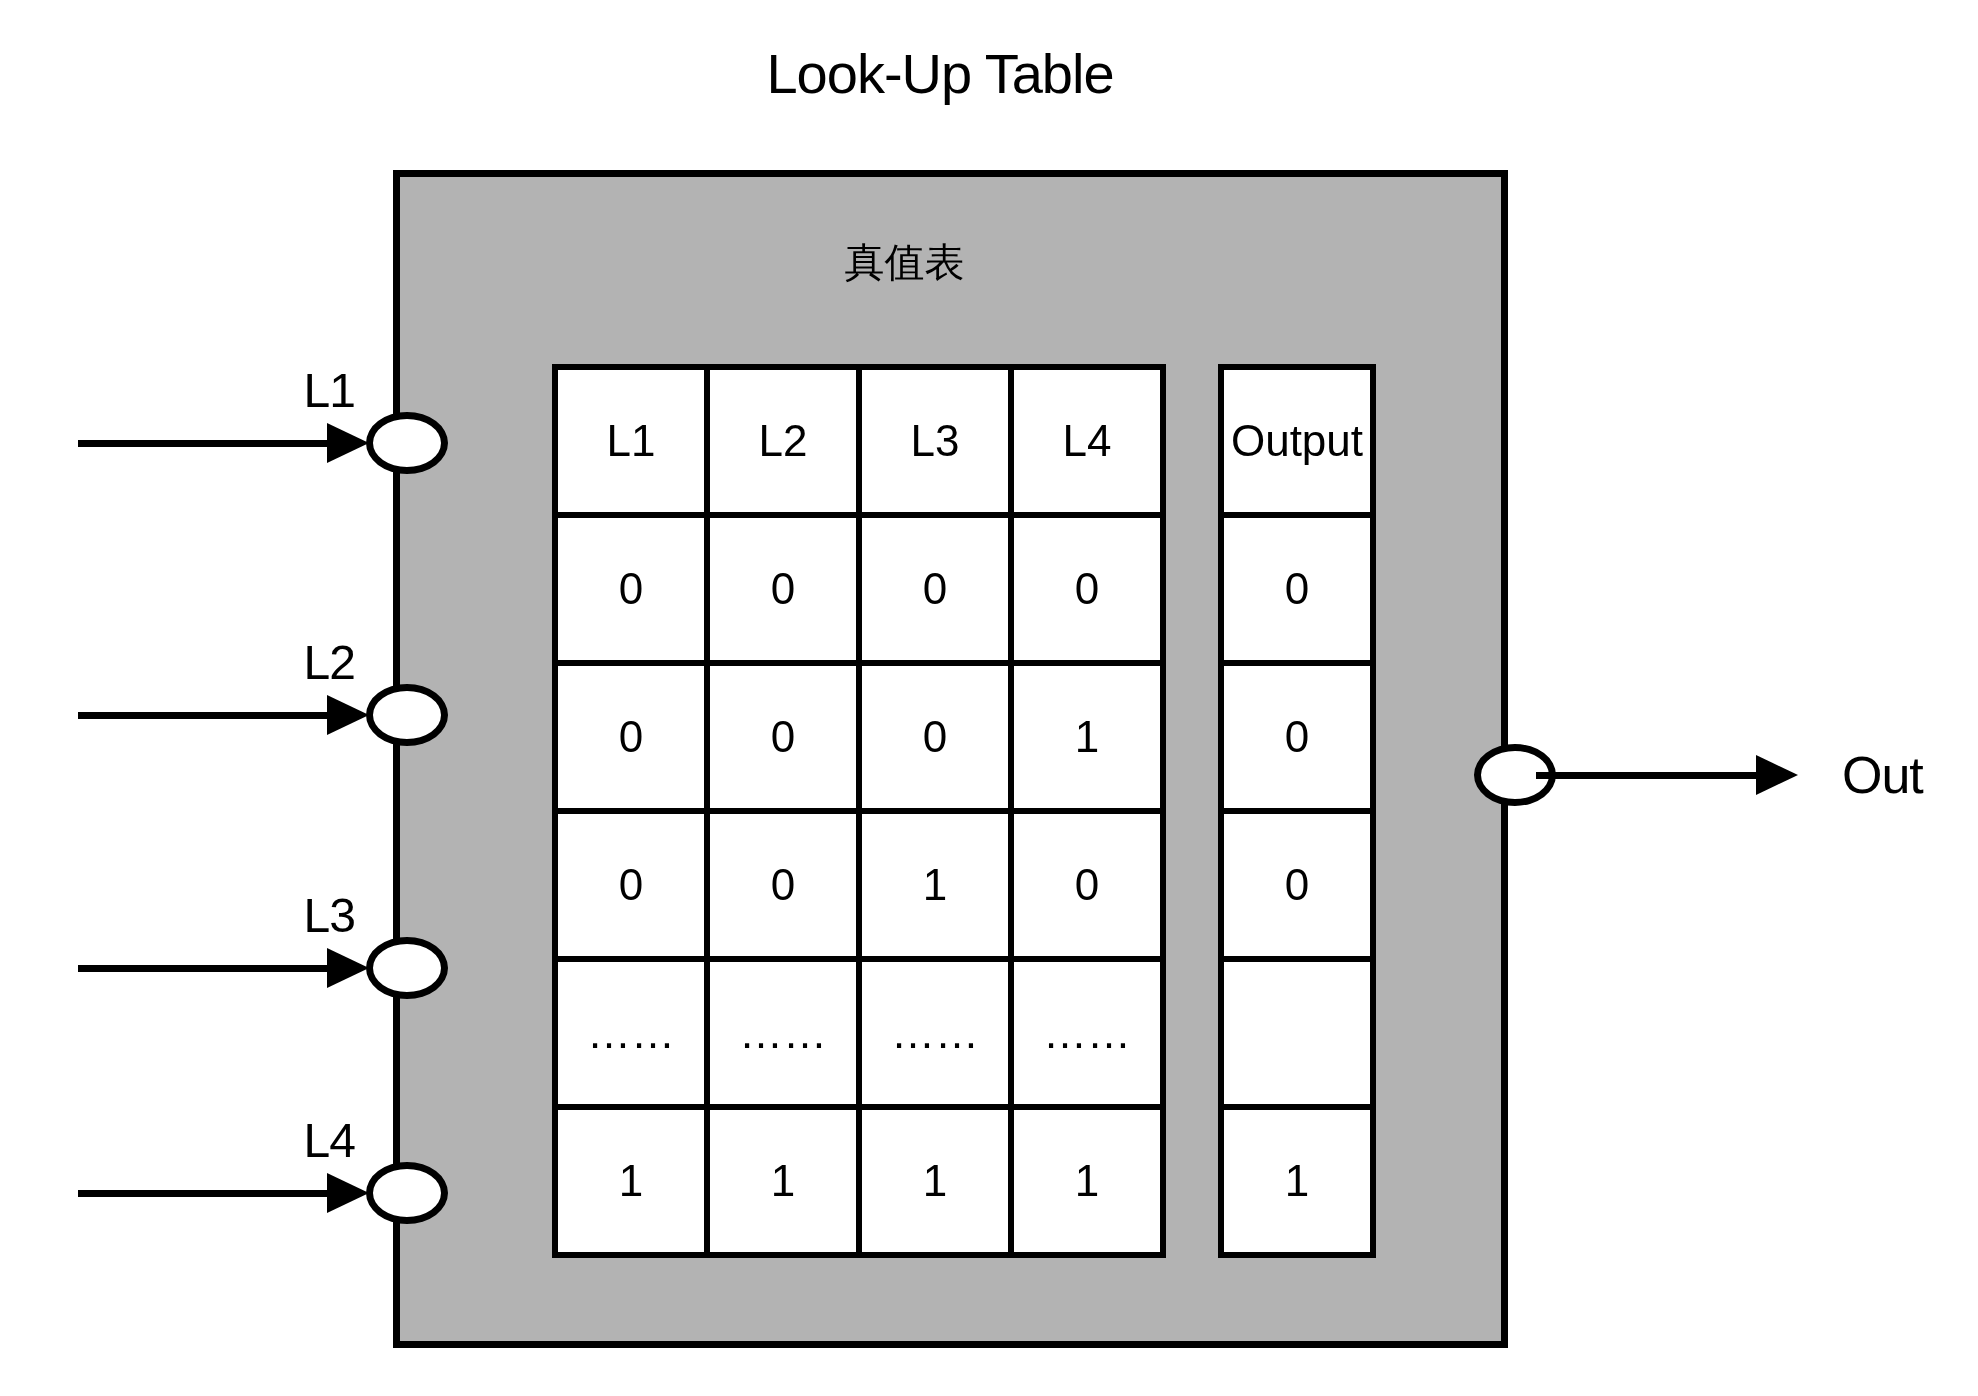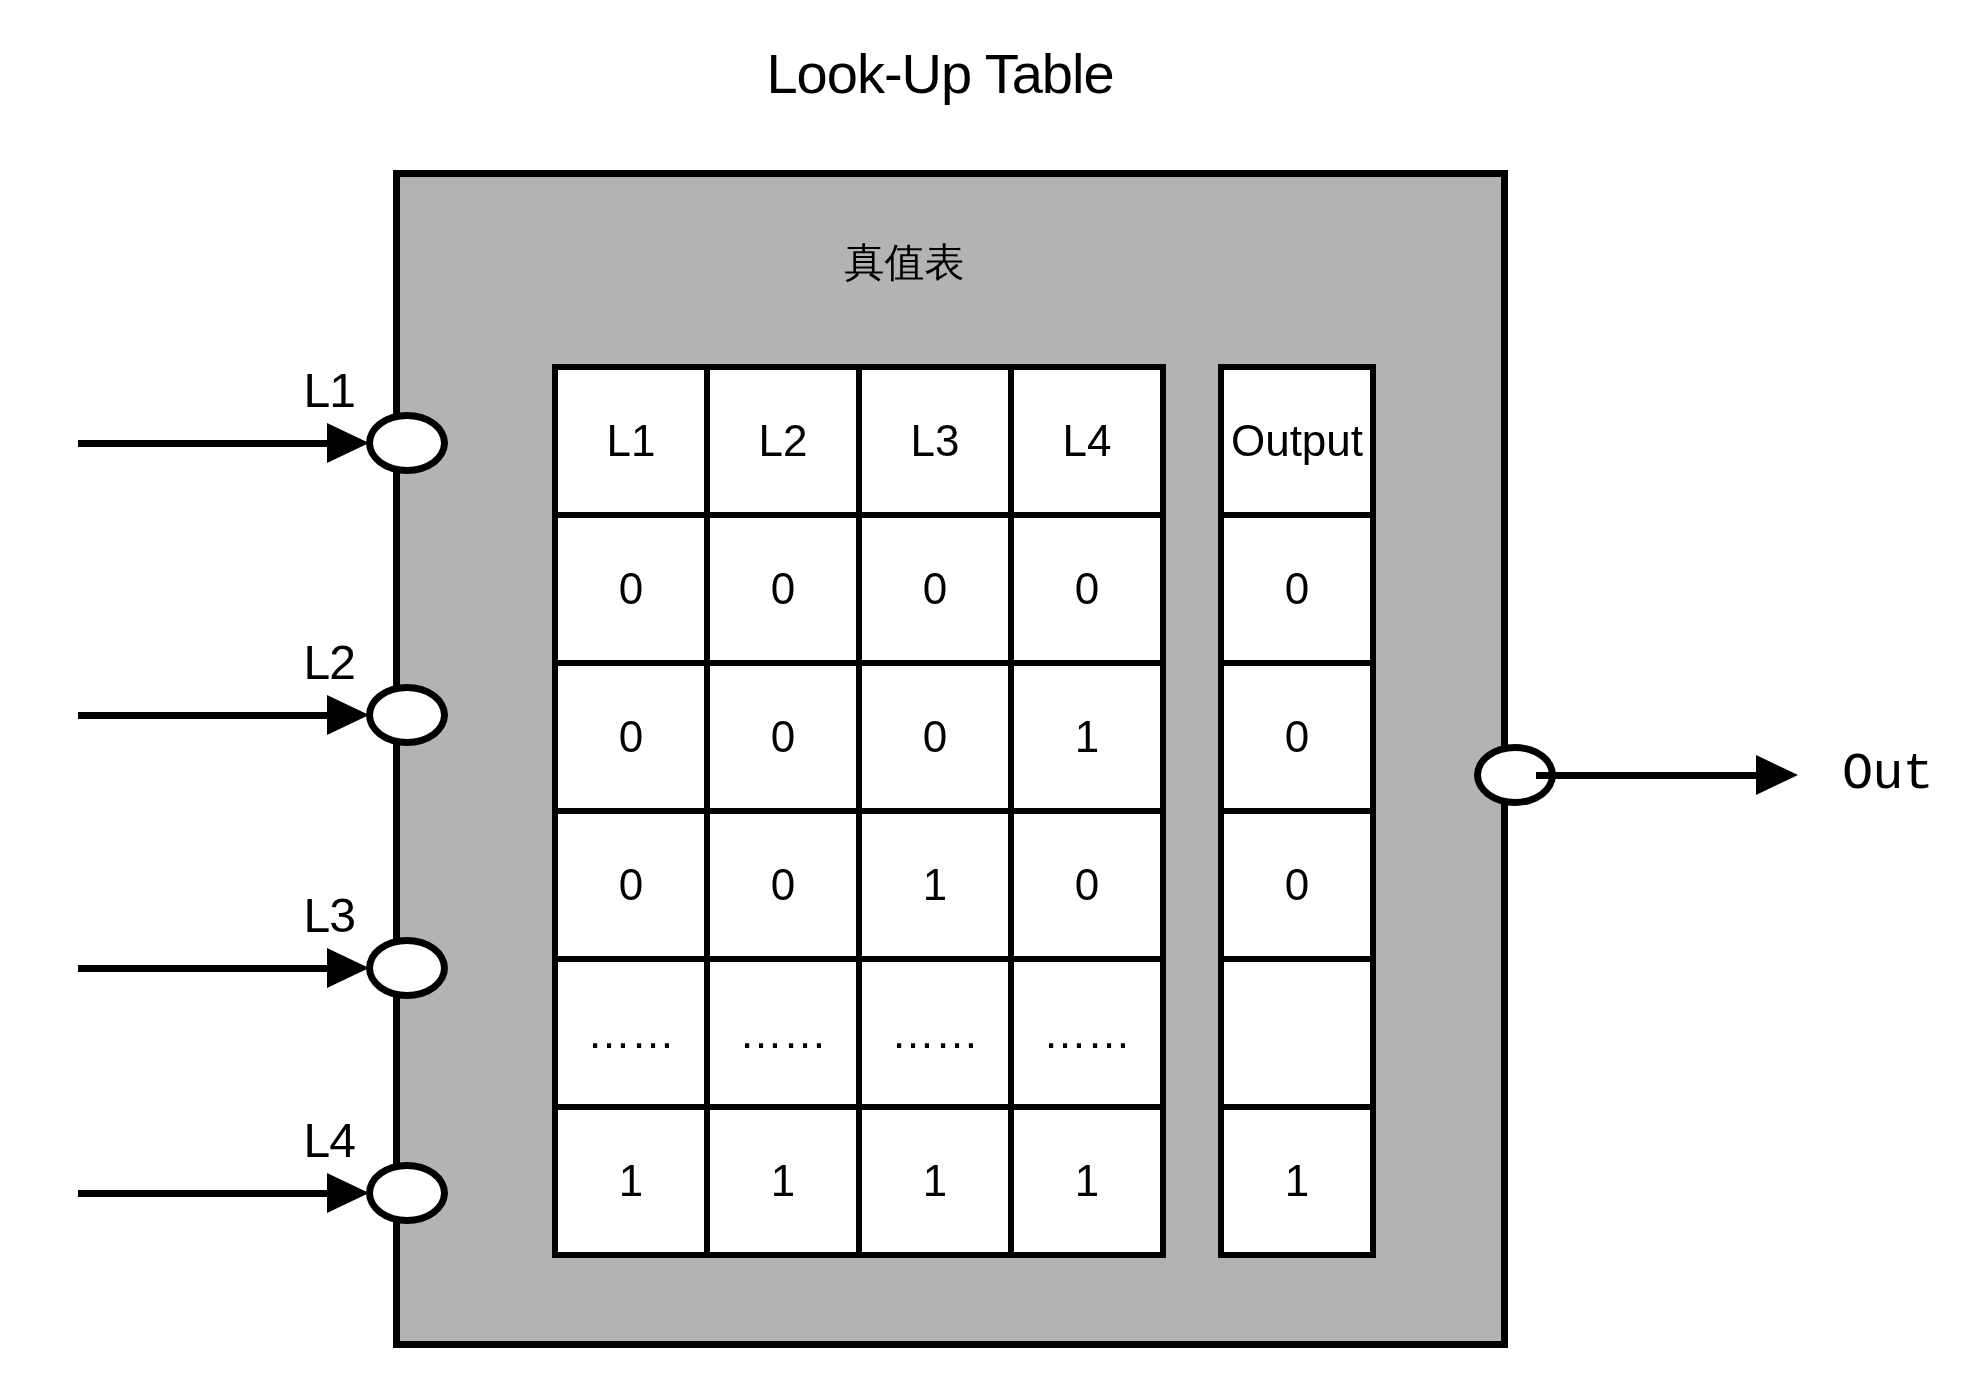--- a/index.html
+++ b/index.html
@@ -123,13 +123,13 @@
 <div class="abs pin" style="left:366px;top:937px;"></div>
 
 <div class="abs io-label in-label" style="left:160px;top:1115px;">L4</div>
 <div class="abs wire" style="left:78px;top:1190px;width:252px;"></div>
 <div class="abs arrow-head" style="left:327px;top:1173px;"></div>
 <div class="abs pin" style="left:366px;top:1162px;"></div>
 
 <div class="abs pin" style="left:1474px;top:744px;"></div>
 <div class="abs wire" style="left:1536px;top:772px;width:222px;"></div>
 <div class="abs arrow-head" style="left:1756px;top:755px;"></div>
-<div class="abs io-label out-label" style="left:1822px;top:745px;font-family:Liberation Mono, monospace;">Out</div>
+<div class="abs io-label out-label" style="left:1822px;top:745px;">Out</div>
 
 </body></html>

